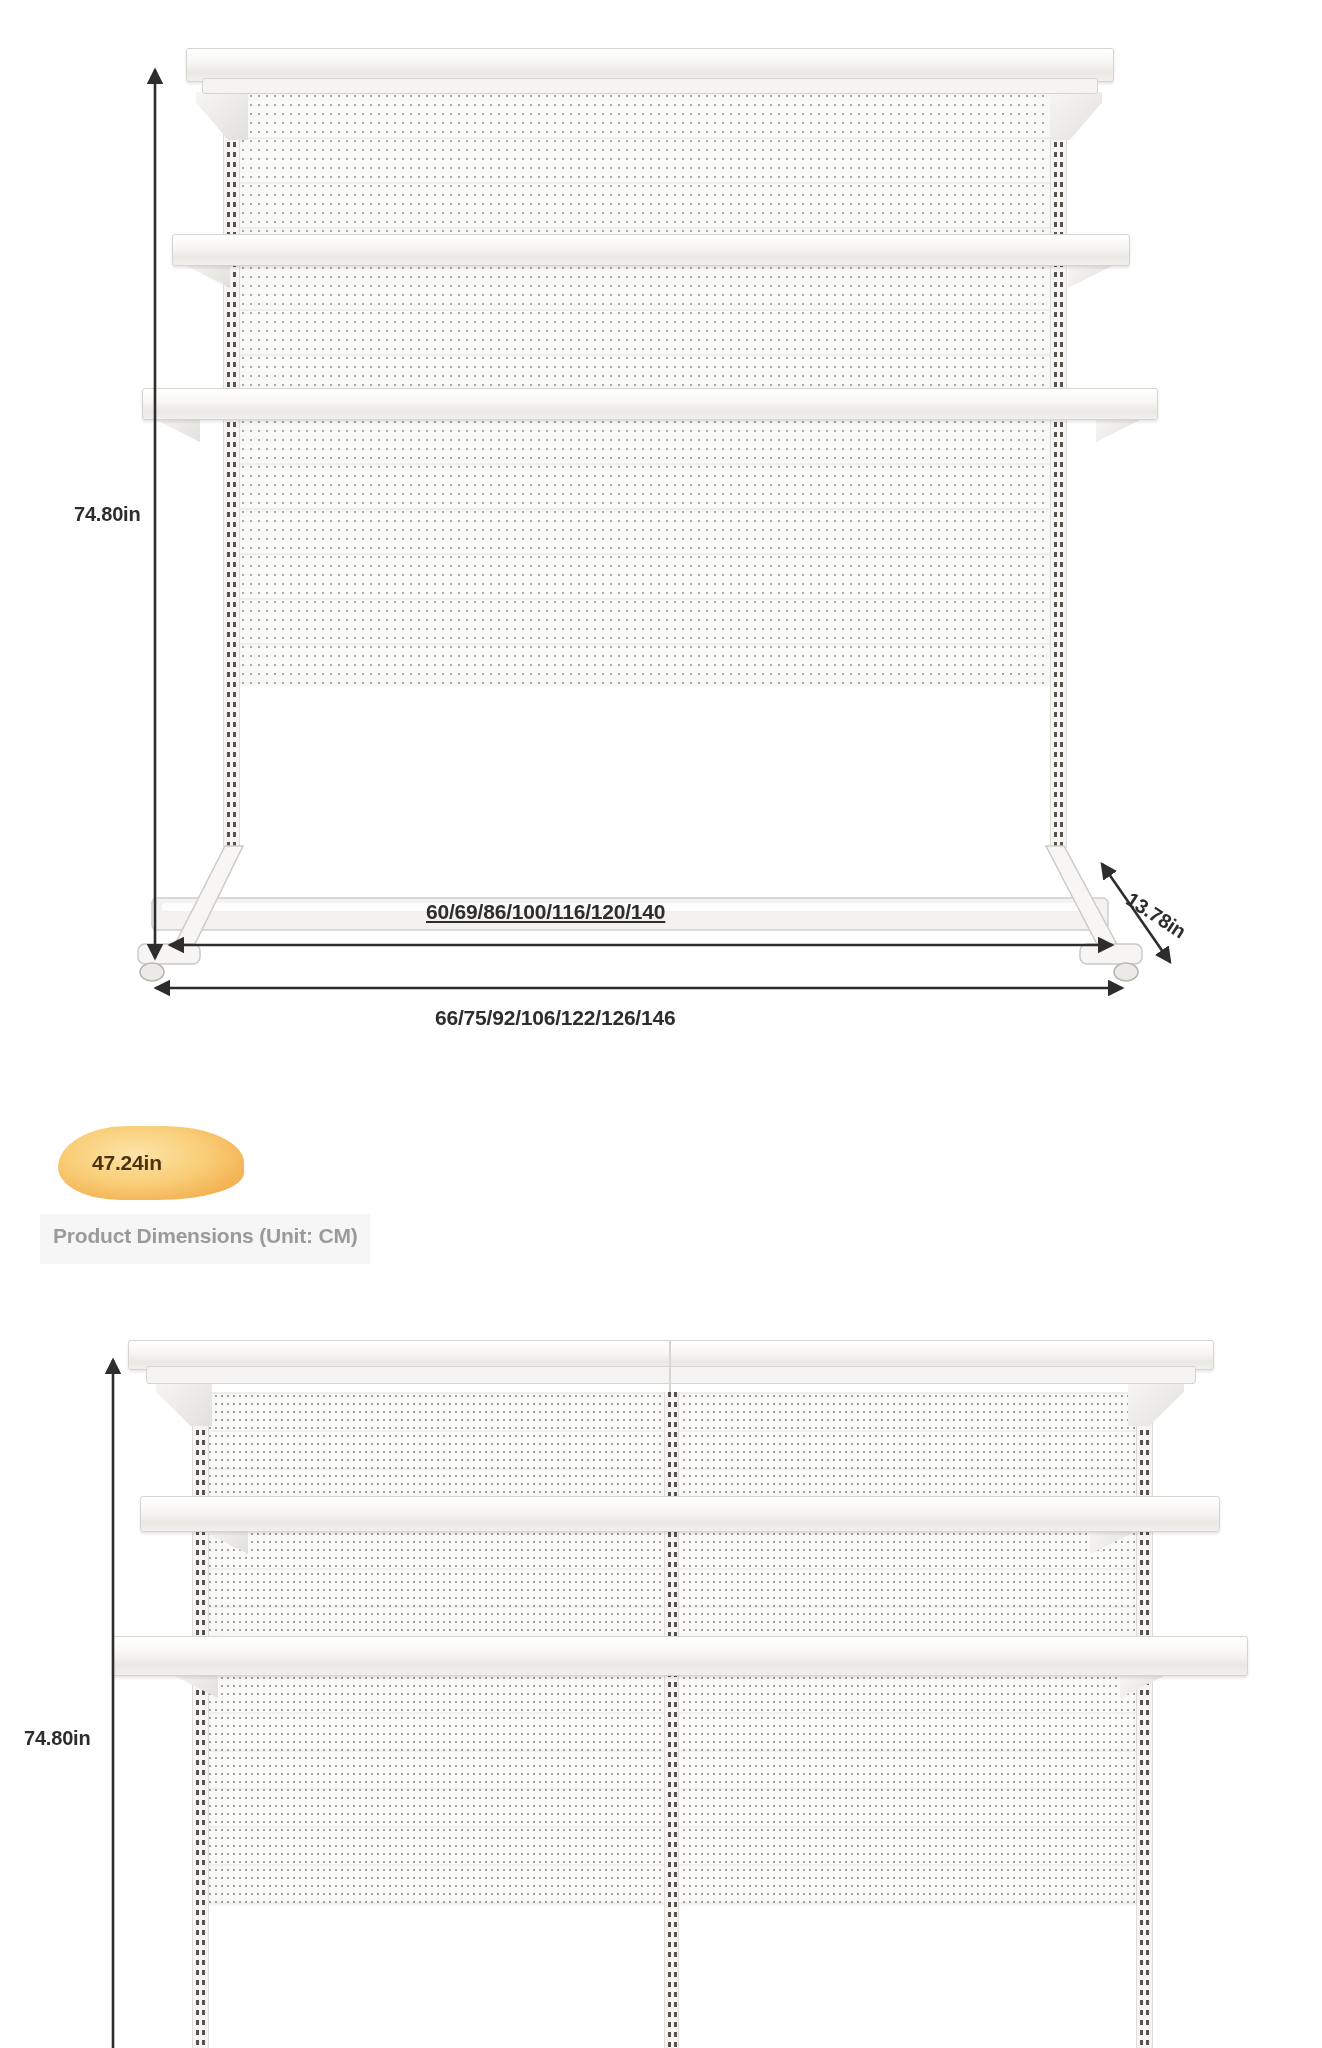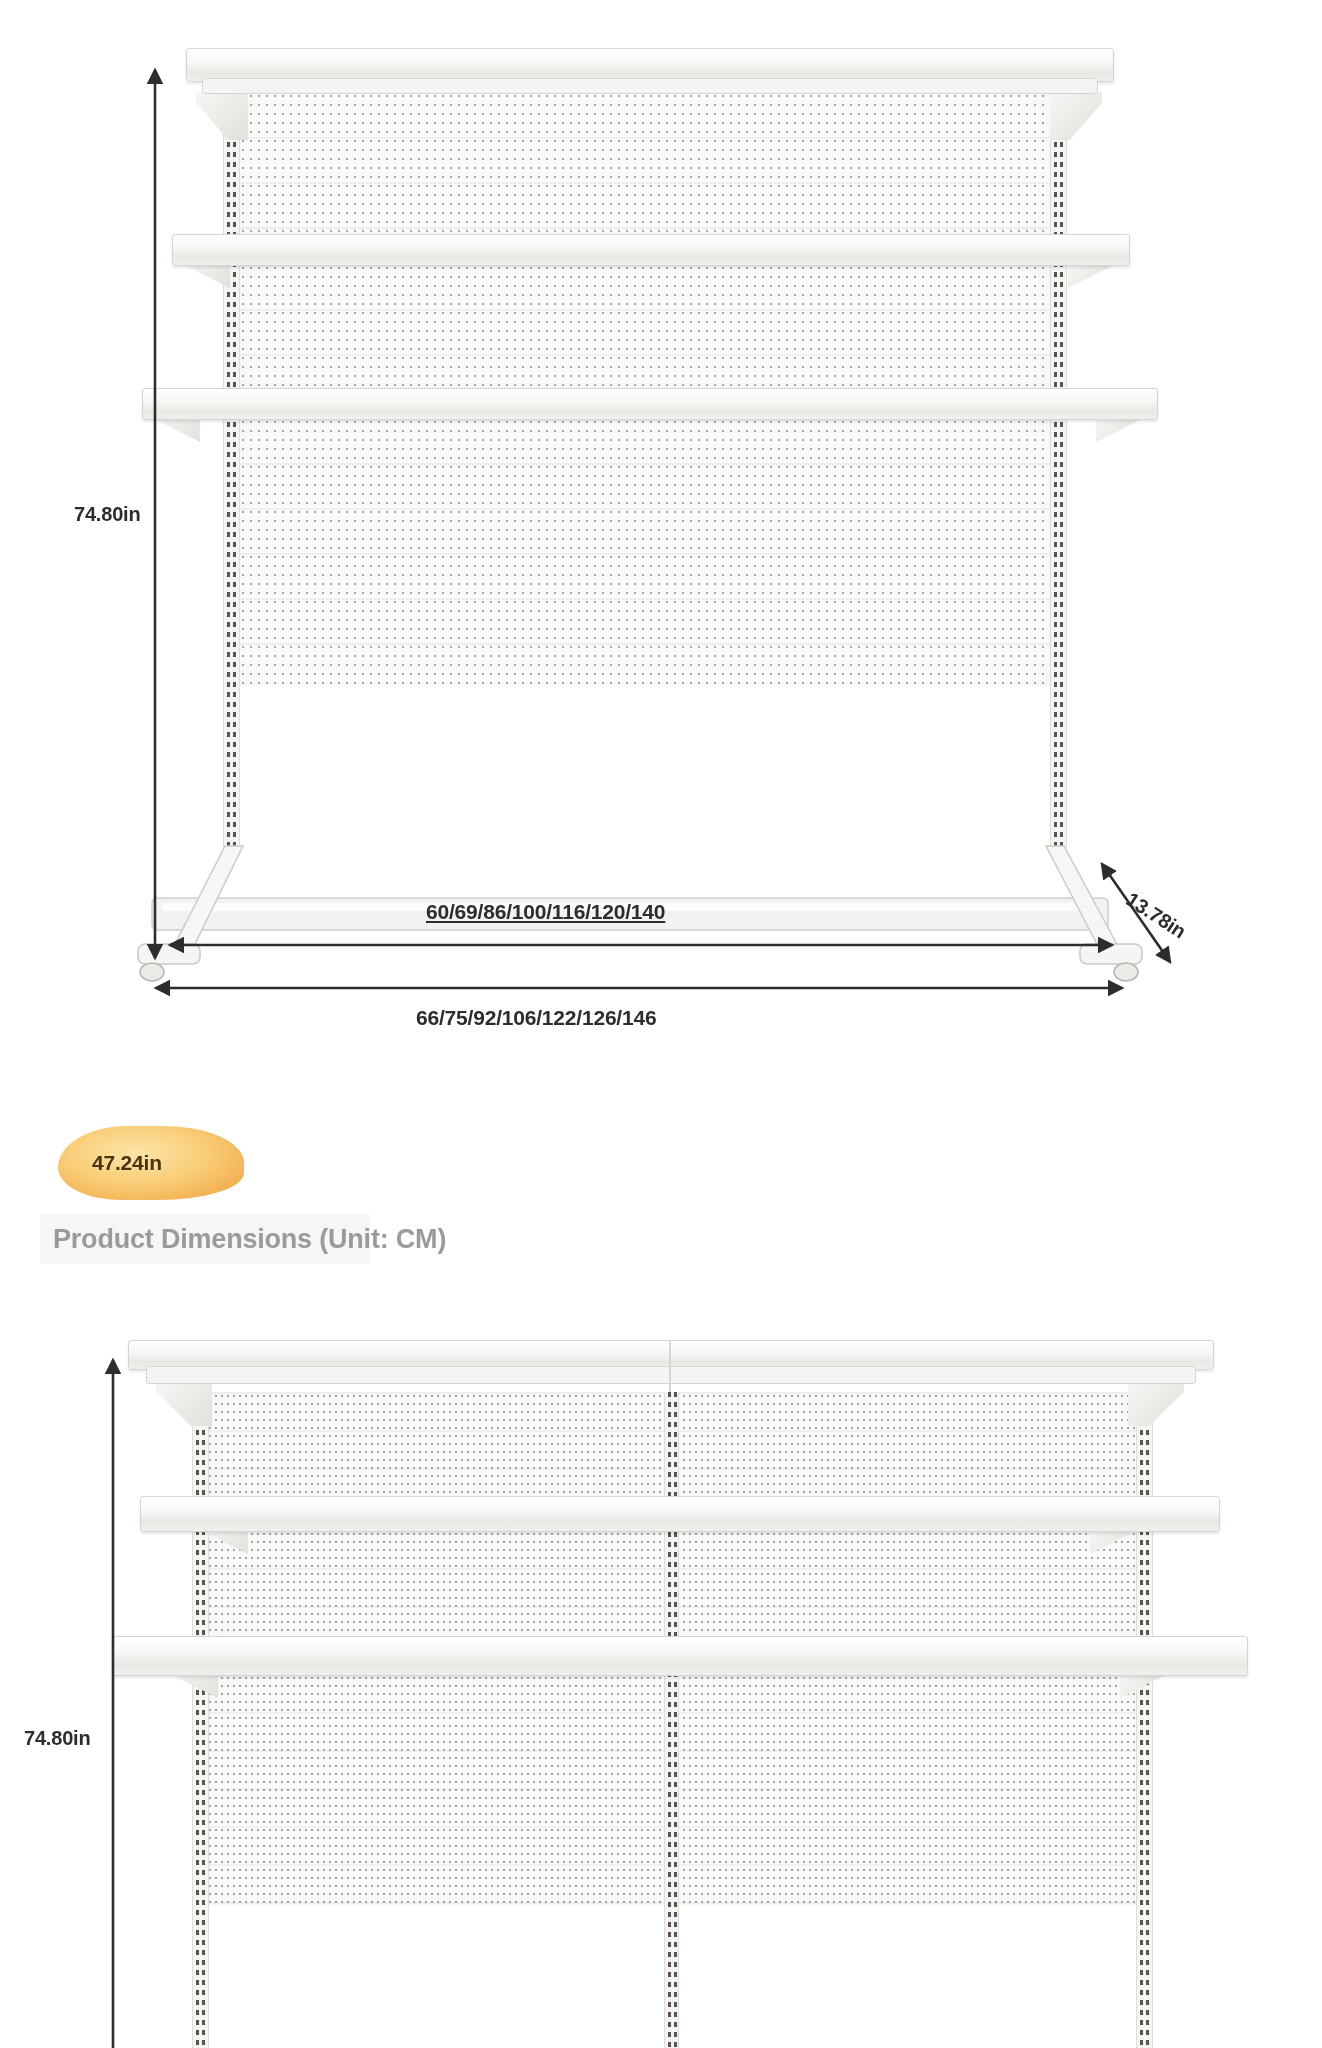--- a/index.html
+++ b/index.html
@@ -87,21 +87,21 @@
   }
   .section-title-box {
     position: absolute;
     left: 40px; top: 1214px; width: 330px; height: 50px;
     background: rgba(0,0,0,0.035);
     z-index: 6;
   }
   .section-title {
     position: absolute;
     left: 53px; top: 1224px;
-    font-size: 27px; font-weight: bold; color: #9a9a9a;
+    font-size: 21px; font-weight: bold; color: #9a9a9a;
     letter-spacing: -0.2px; white-space: nowrap;
     z-index: 7;
     text-align: right;
   }
 </style>
 </head>
 <body>
 
 <div>
 
@@ -144,21 +144,21 @@
     </marker>
   </defs>
   <line x1="155" y1="70" x2="155" y2="958" stroke="#2d2d2d" stroke-width="2.6" marker-start="url(#ah)" marker-end="url(#ah)"></line>
   <line x1="170" y1="945" x2="1112" y2="945" stroke="#2d2d2d" stroke-width="2.6" marker-start="url(#ah)" marker-end="url(#ah)"></line>
   <line x1="156" y1="988" x2="1122" y2="988" stroke="#2d2d2d" stroke-width="2.6" marker-start="url(#ah)" marker-end="url(#ah)"></line>
   <line x1="1102" y1="864" x2="1170" y2="962" stroke="#2d2d2d" stroke-width="2.6" marker-start="url(#ah)" marker-end="url(#ah)"></line>
 </svg>
 
 <div class="dim-label" style="left:74px; top:503px;">74.80in</div>
 <div class="dim-label wide" style="left:426px; top:900px;text-decoration:underline;">60/69/86/100/116/120/140</div>
-<div class="dim-label wide" style="left:416px; top:1006px;">66/75/92/106/122/126/146</div>
+<div class="dim-label wide" style="left:435px; top:1006px;">66/75/92/106/122/126/146</div>
 <div class="dim-label" style="left:1128px; top:886px; transform:rotate(33deg); transform-origin:left center;">13.78in</div>
 
 <div class="badge">
   <span>47.24in</span>
 </div>
 <div class="section-title-box"></div>
 <div class="section-title">Product Dimensions (Unit: CM)</div>
 
 <div>
 

